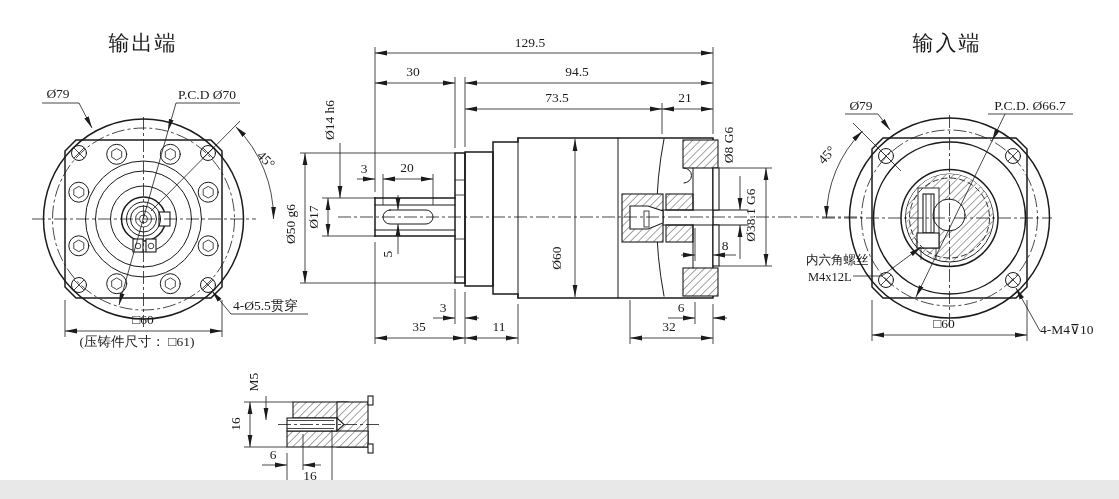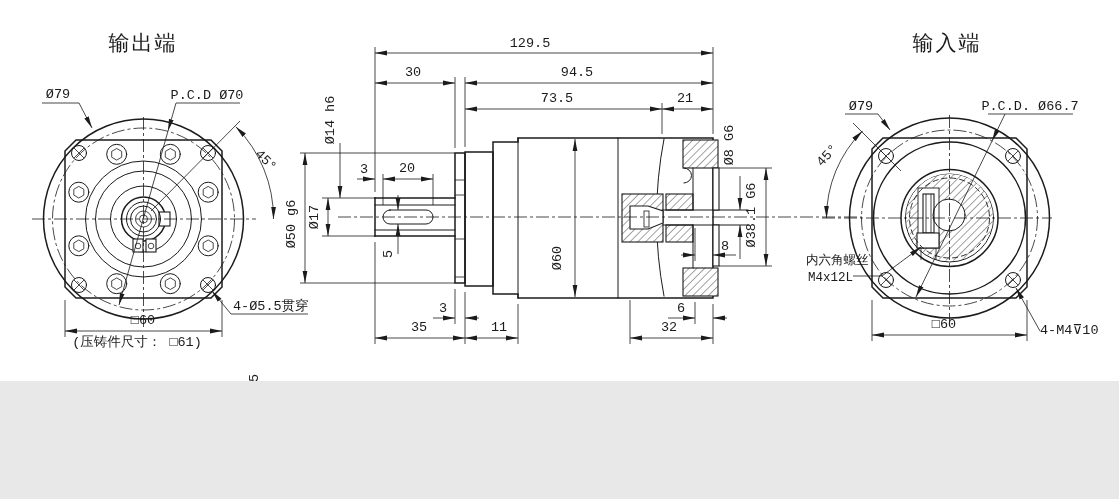--- a/index.html
+++ b/index.html
@@ -1,17 +1,17 @@
 <!DOCTYPE html>
 <html><head>
 <meta charset="utf-8">
 <style>
   html,body{margin:0;padding:0;background:#e8e8e8;}
-  .stage{width:1119px;height:381px;background:#ffffff;position:relative;margin:0 auto;
-         font-family:Liberation Mono, monospace;}
+  .stage{width:1119px;height:480px;background:#ffffff;position:relative;margin:0 auto;
+         font-family:Liberation Serif, serif;}
   svg{display:block}
   
   .ol{stroke:#1b1b1b;fill:none;stroke-width:1.5;stroke-linecap:square}
   .ml{stroke:#1b1b1b;fill:none;stroke-width:1;stroke-linecap:square}
   .tl{stroke:#1b1b1b;fill:none;stroke-width:.8;stroke-linecap:butt}
   .cl{stroke:#1b1b1b;fill:none;stroke-width:.8;stroke-dasharray:13 3 3 3}
   .dd{stroke:#1b1b1b;fill:none;stroke-width:.9;stroke-dasharray:6 3}
   .hx{fill:url(#h);stroke:#1b1b1b;stroke-width:1.1}
   .wf{fill:#fff;stroke:#1b1b1b;stroke-width:1.1}
   text{fill:#1b1b1b}

